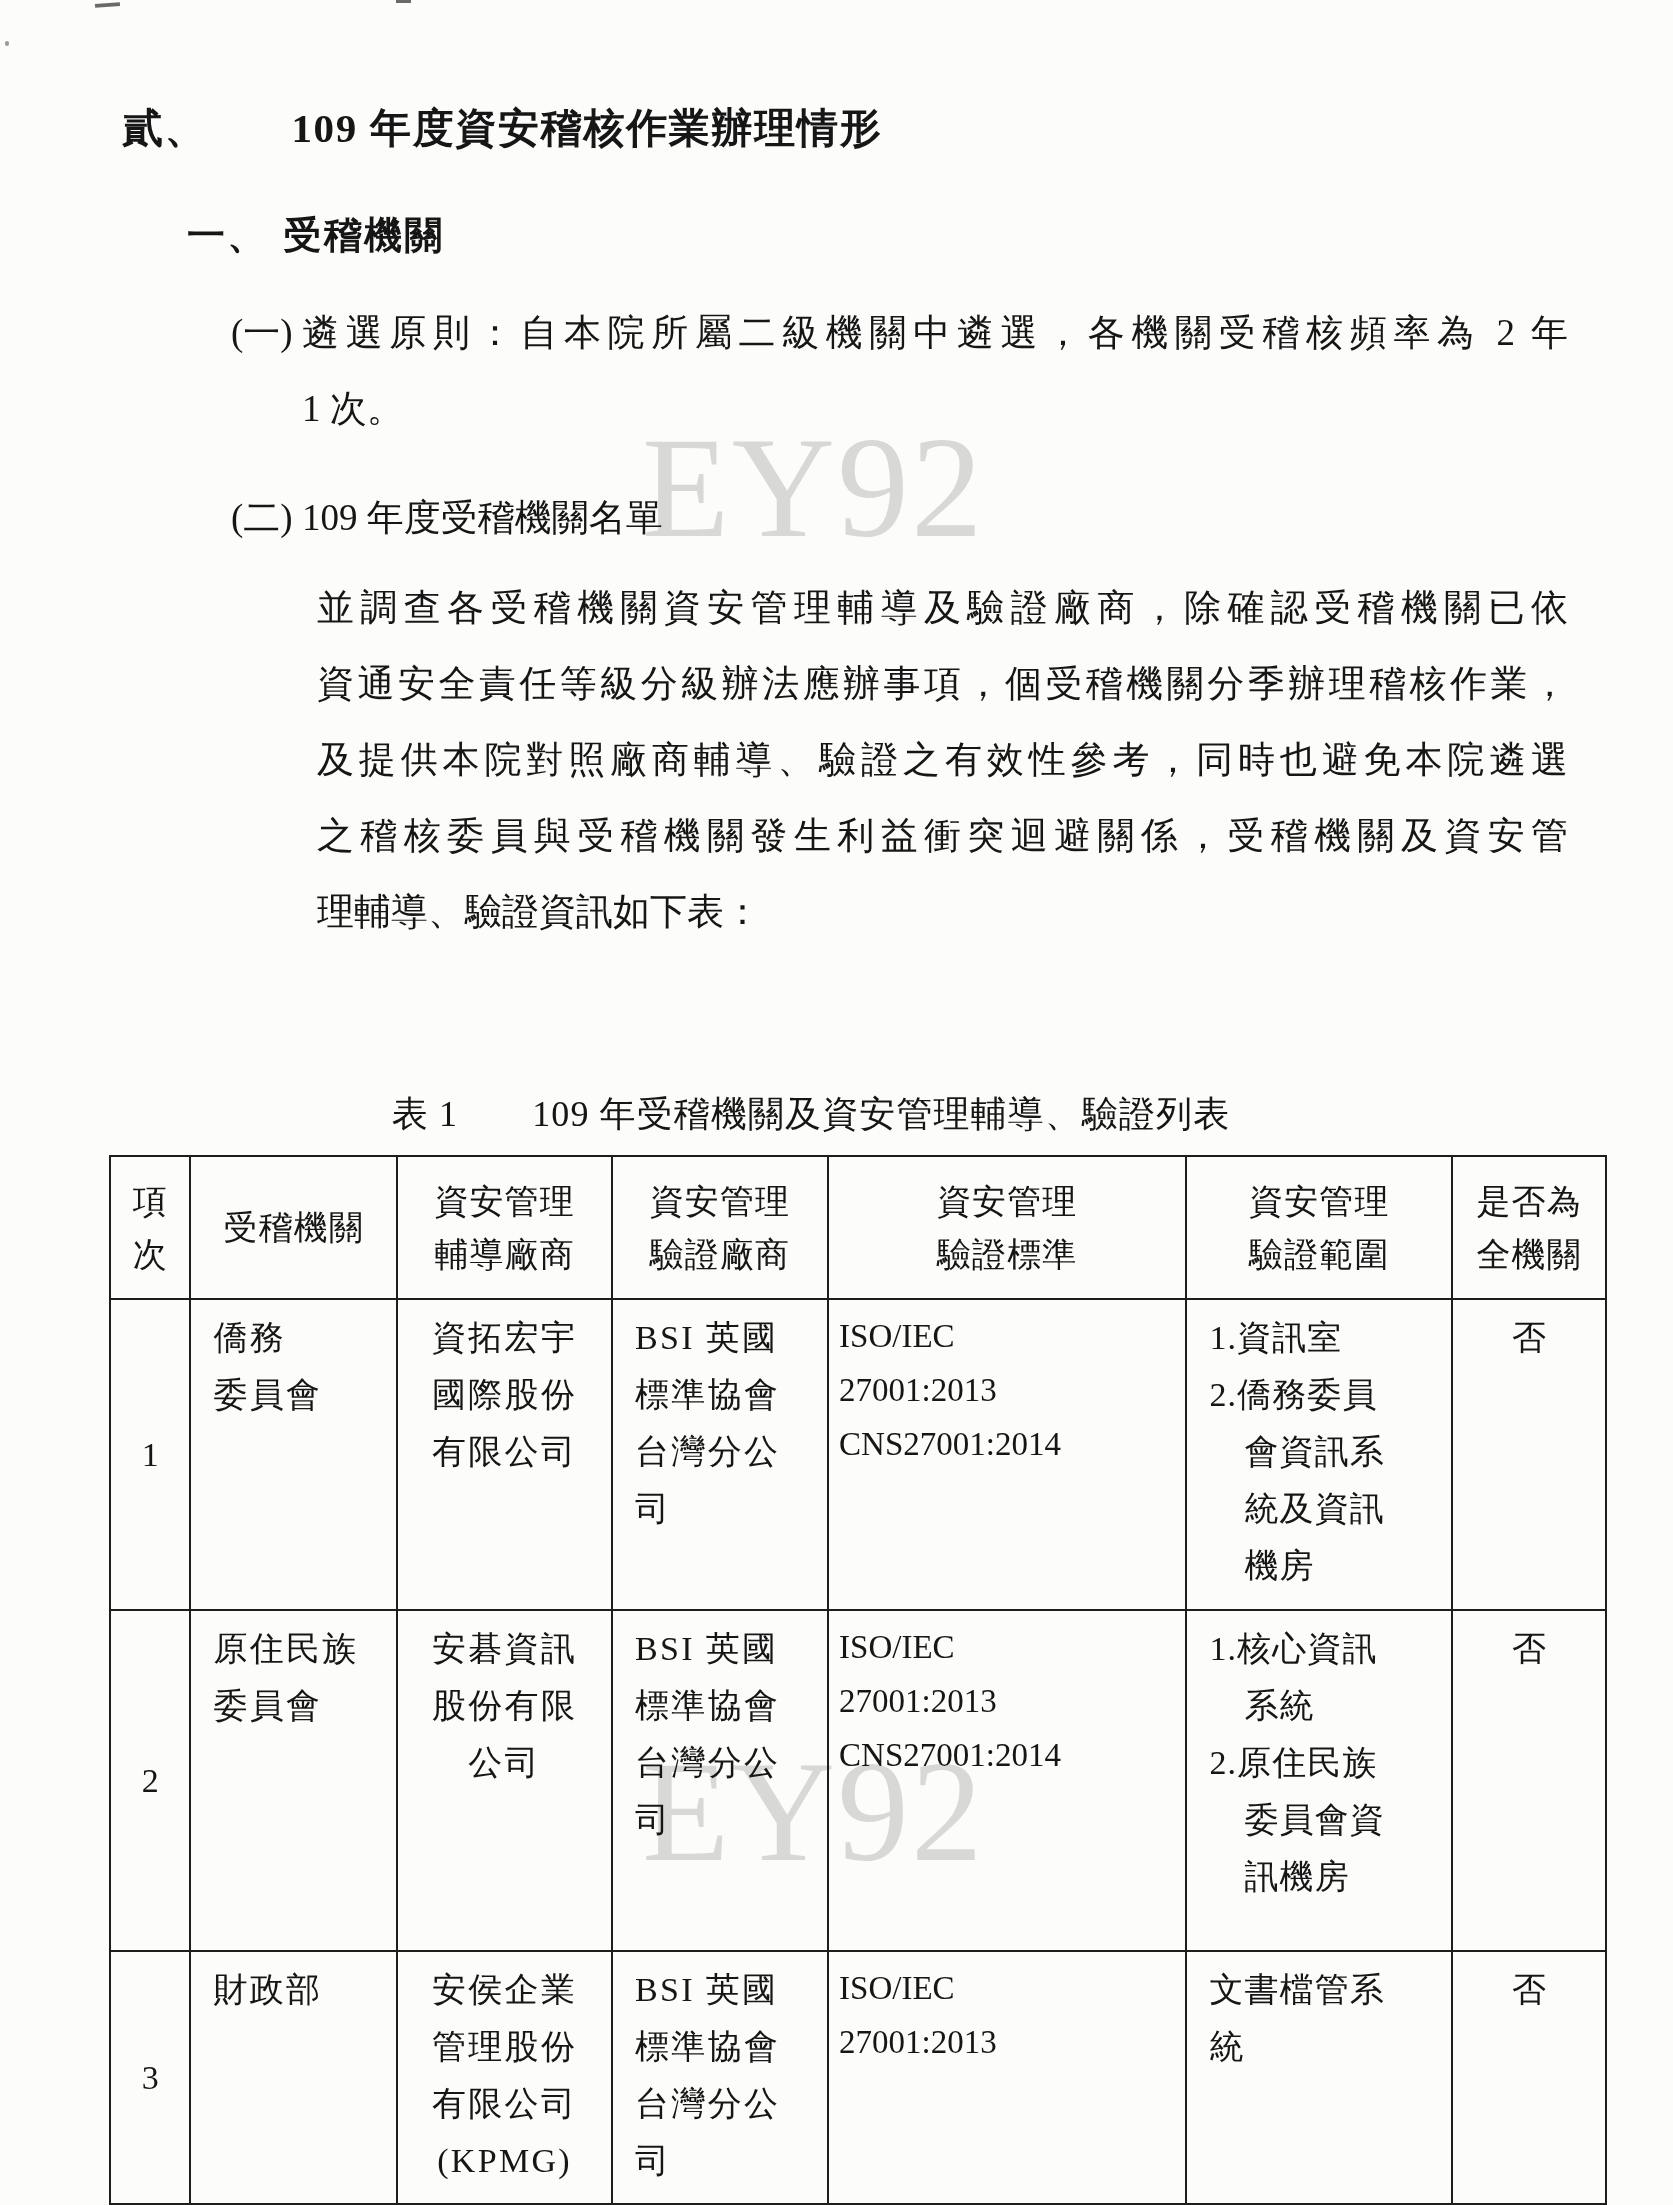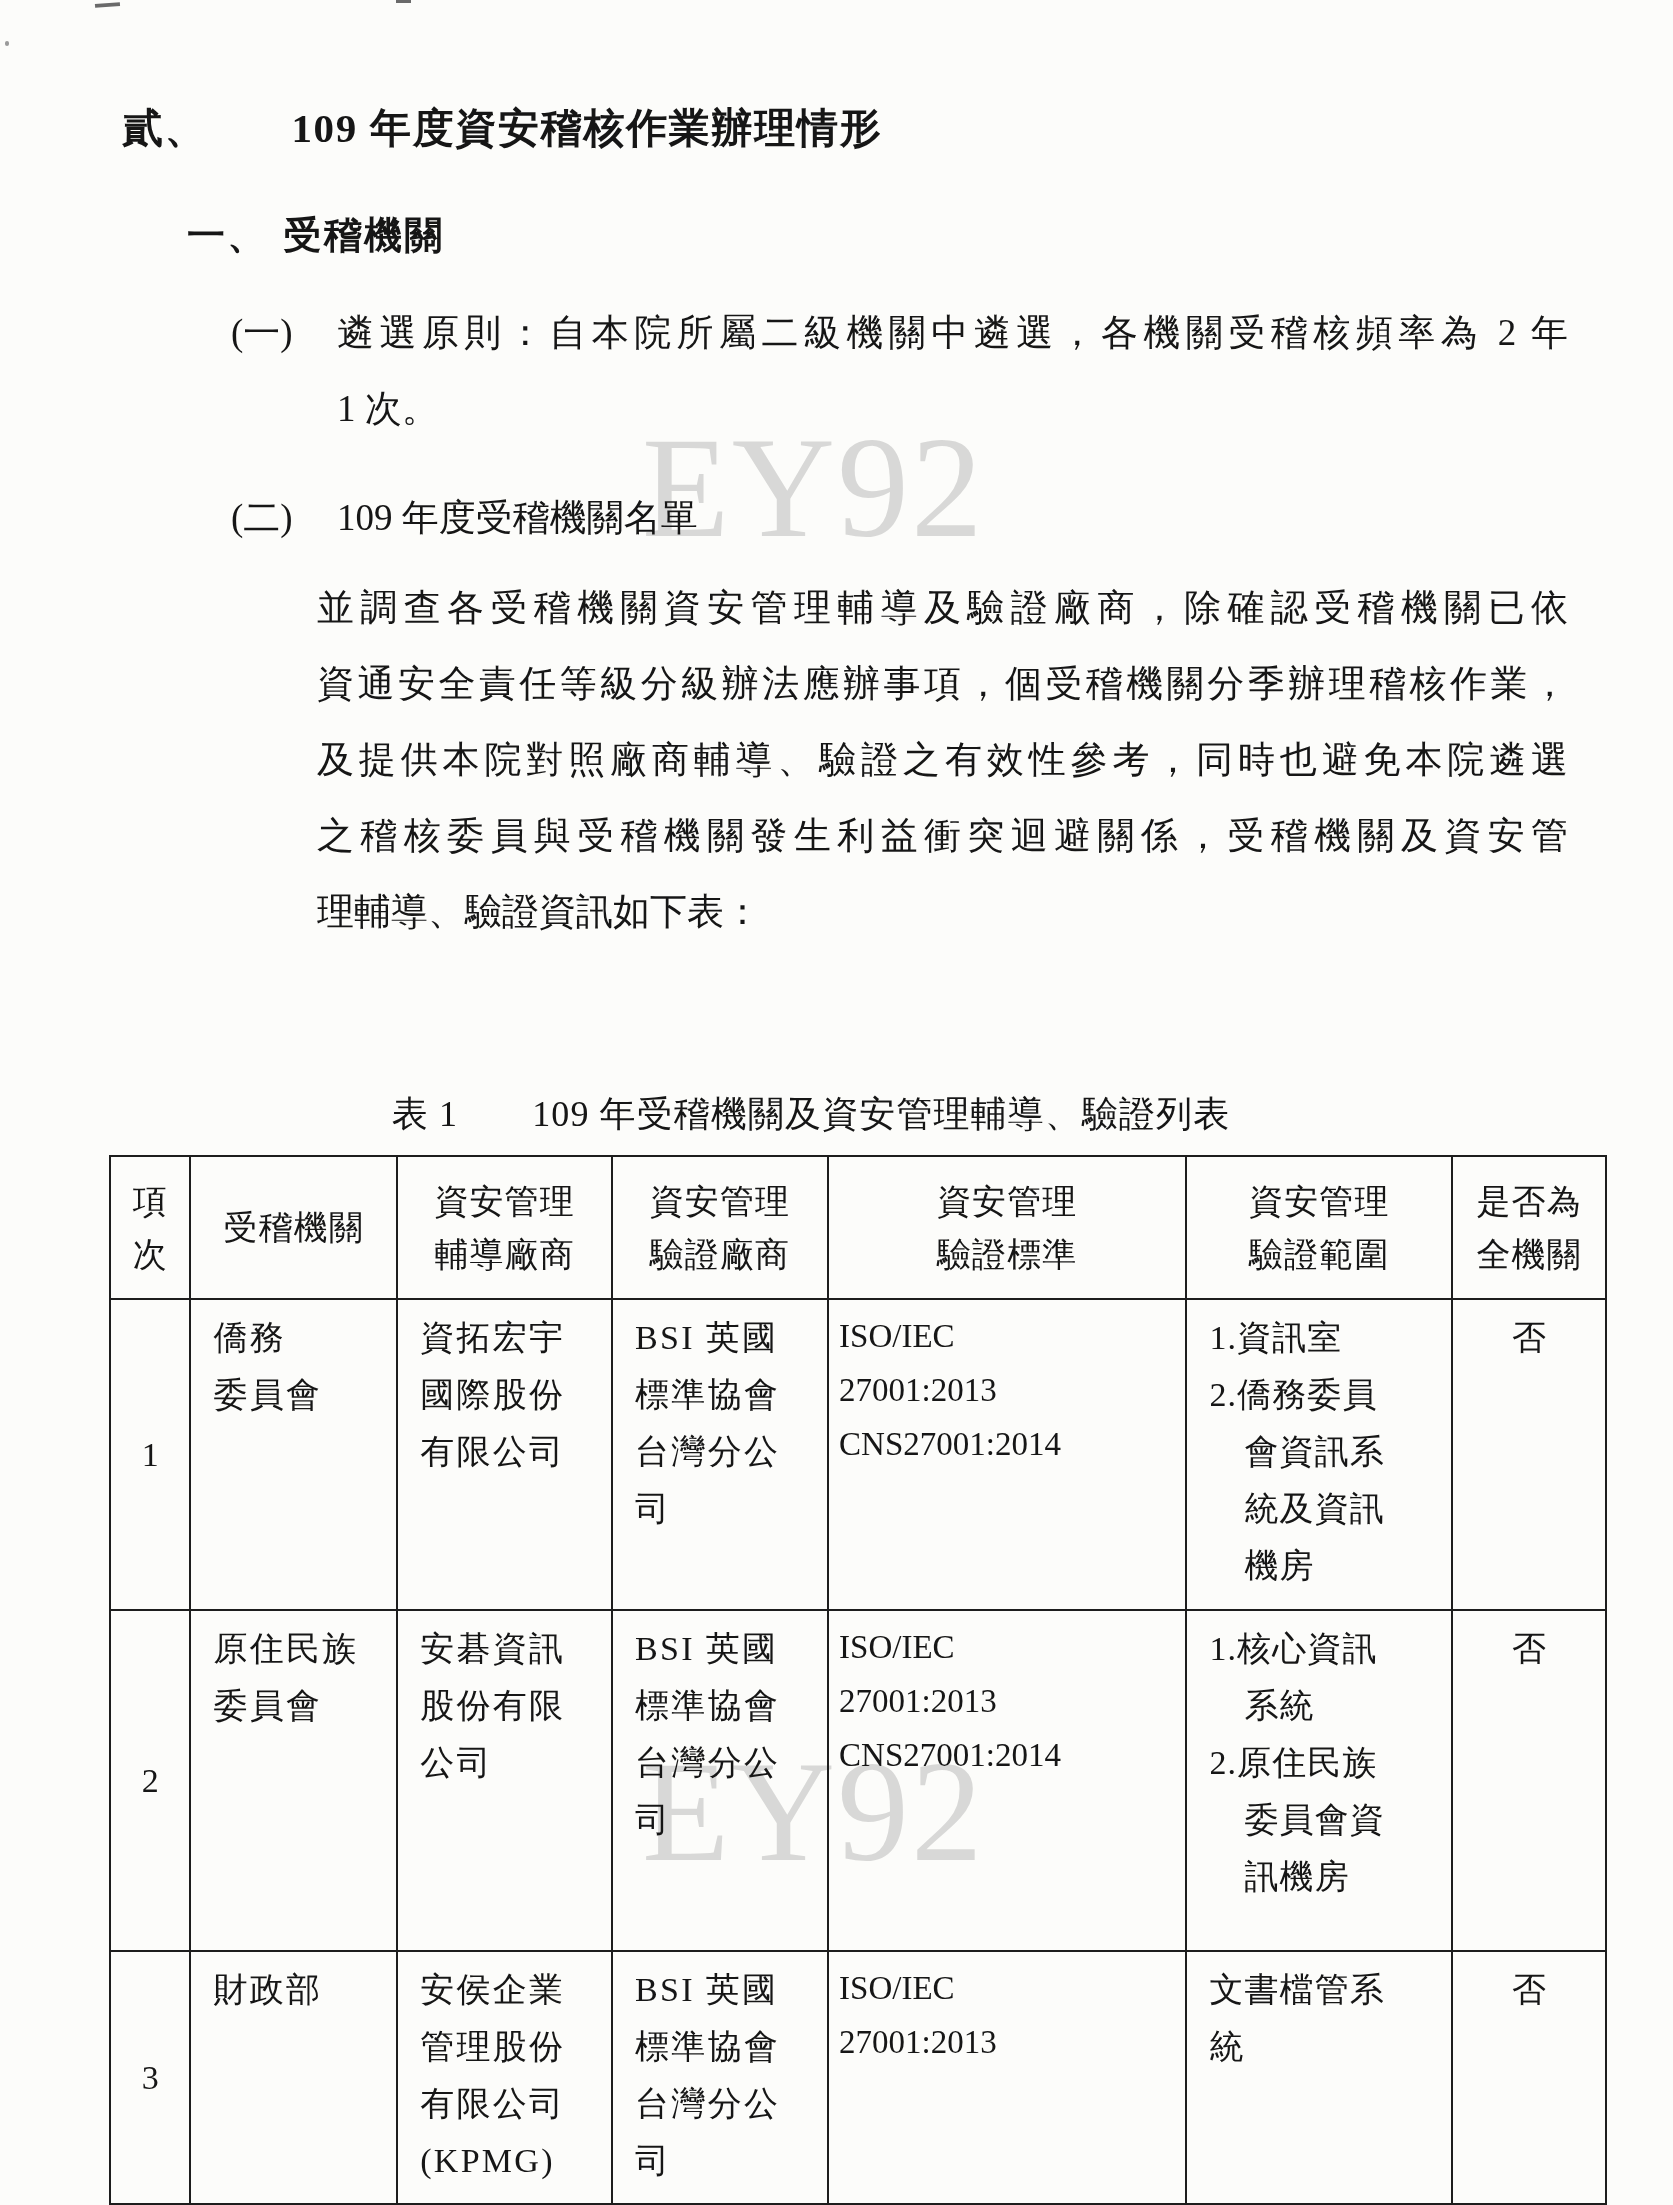--- a/index.html
+++ b/index.html
@@ -41,21 +41,21 @@
     font-size: 38px; font-weight: bold; letter-spacing: 2.3px;
     white-space: nowrap;
     text-align: right;
   }
   .subsection-num { margin-right: 16px; }
 
   .list-item { position: absolute; left: 231px; width: 1337px; font-size: 37px; }
   .item1 { top: 295px; }
   .item2 { top: 480px; }
   .item-label { position: absolute; left: 0; top: 0; line-height: 76px; }
-  .item-text { margin-left: 106px; }
+  .item-text { margin-left: 71px; }
 
   .text-line { line-height: 76px; min-height: 76px; }
   .just { text-align: justify; text-align-last: justify; }
   .indent { text-indent: 79px; }
 
   .body-paragraph { position: absolute; left: 317px; top: 570px; width: 1251px; font-size: 37px; }
 
   .table-caption {
     position: absolute; left: 0; top: 1090px; width: 1622px;
     text-align: center; font-size: 36px; line-height: 48px;
@@ -77,21 +77,21 @@
   .audit-table th {
     font-weight: normal;
     text-align: center;
     vertical-align: middle;
     line-height: 53px;
     padding: 4.5px 3.4px;
     letter-spacing: 1.1px;
   }
   .col0 { width: 79px; }
   .col1 { width: 203px; }
-  .col2 { width: 211px; }
+  .col2 { width: 211px; text-align: center; }
   .col3 { width: 212px; }
   .col4 { width: 352px; }
   .col5 { width: 261px; }
   .col6 { width: 151px; }
 
   thead tr { height: 143px; }
   tbody tr:nth-child(1) { height: 311px; }
   tbody tr:nth-child(2) { height: 341px; }
   tbody tr:nth-child(3) { height: 253px; }
 

